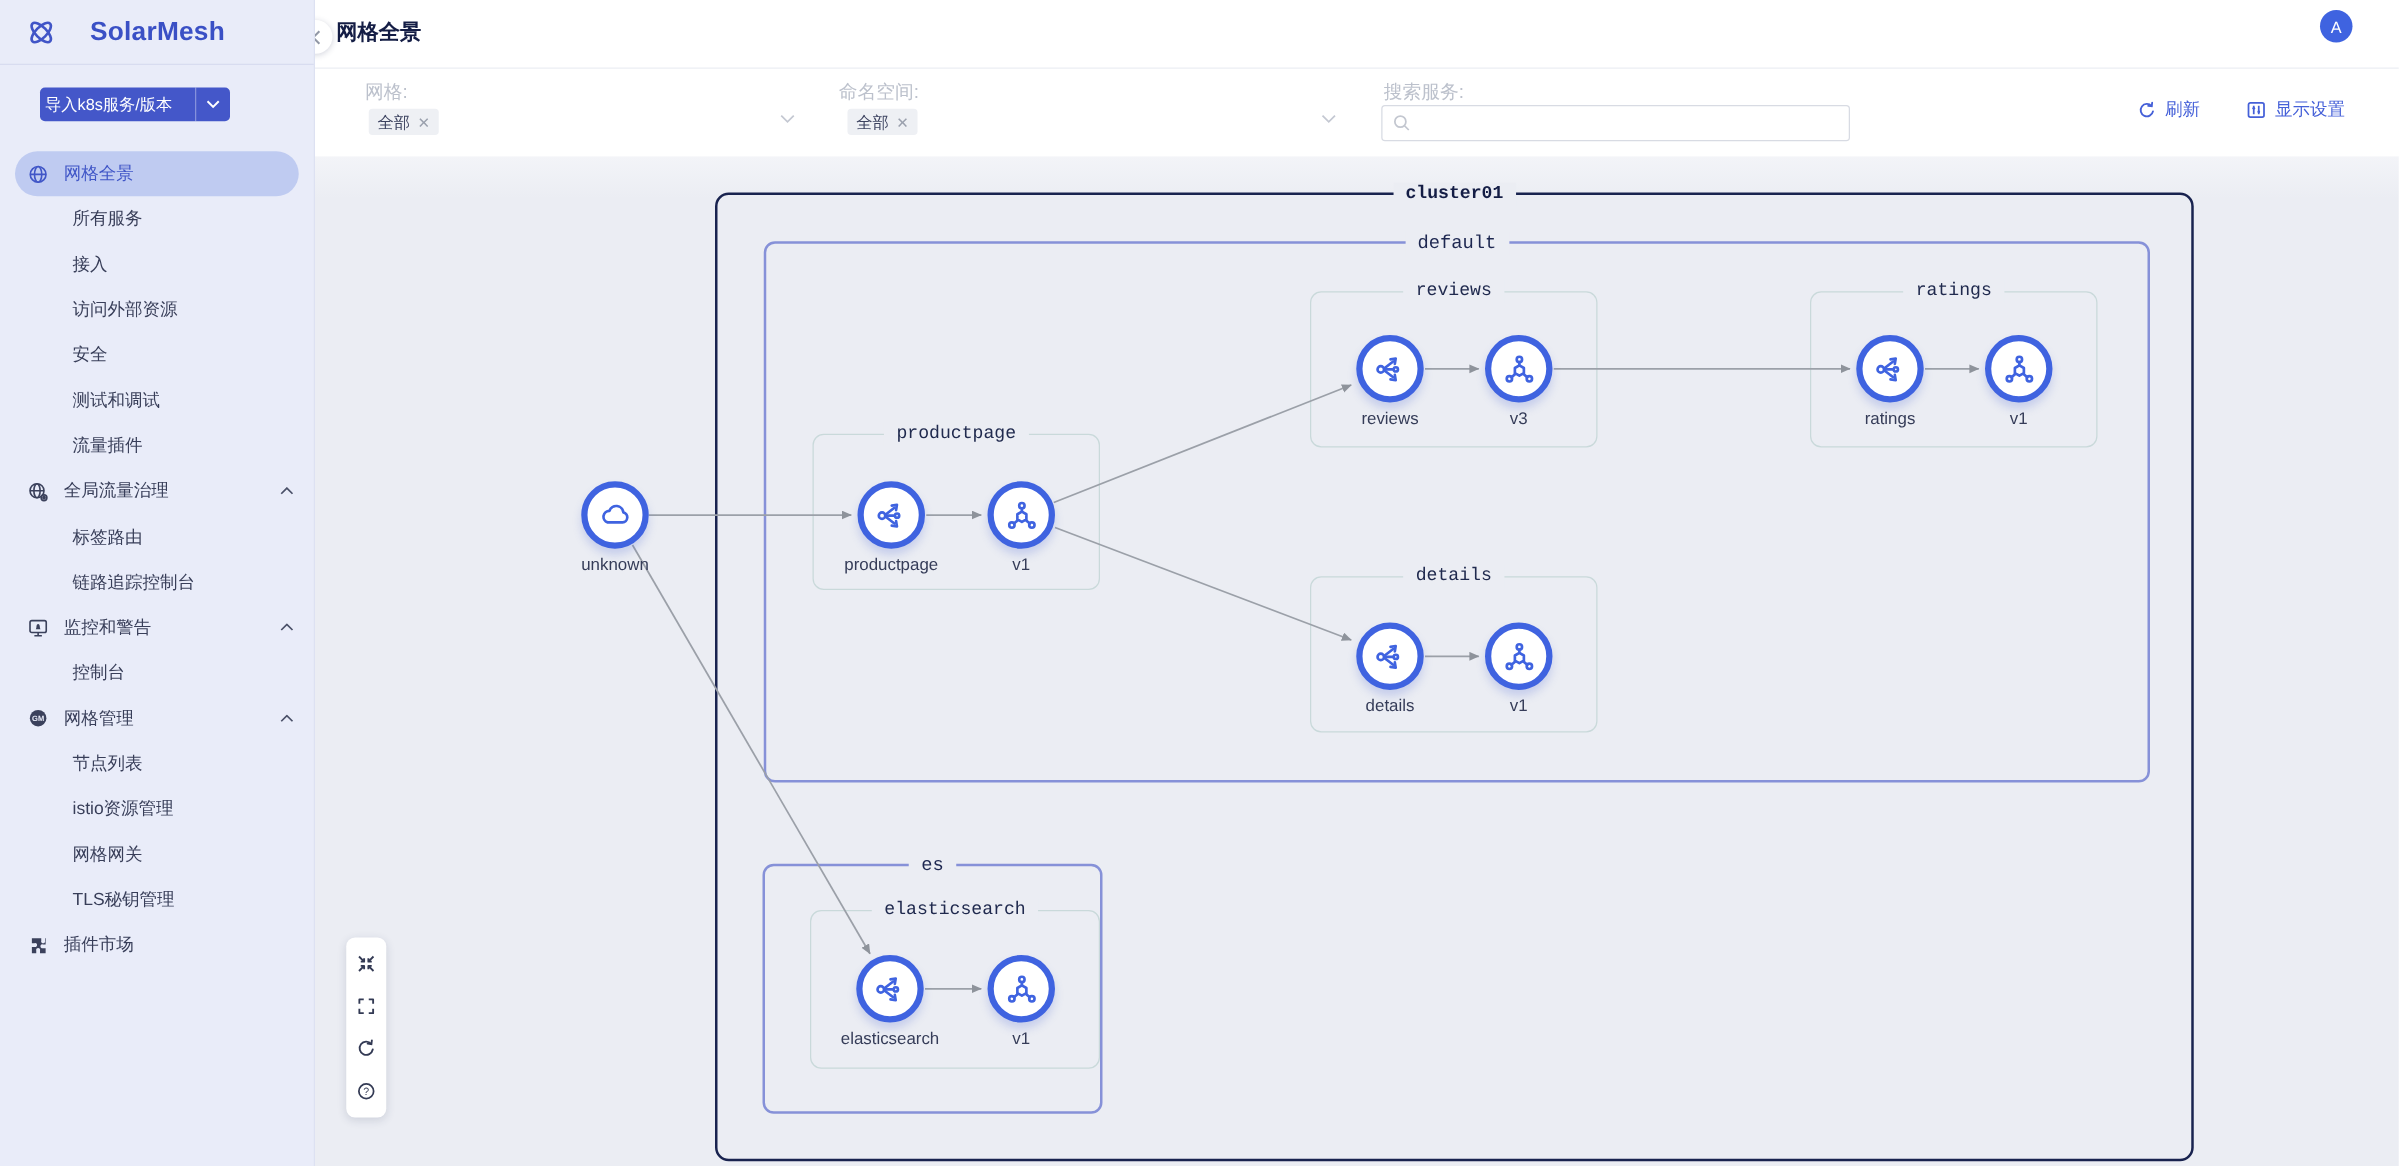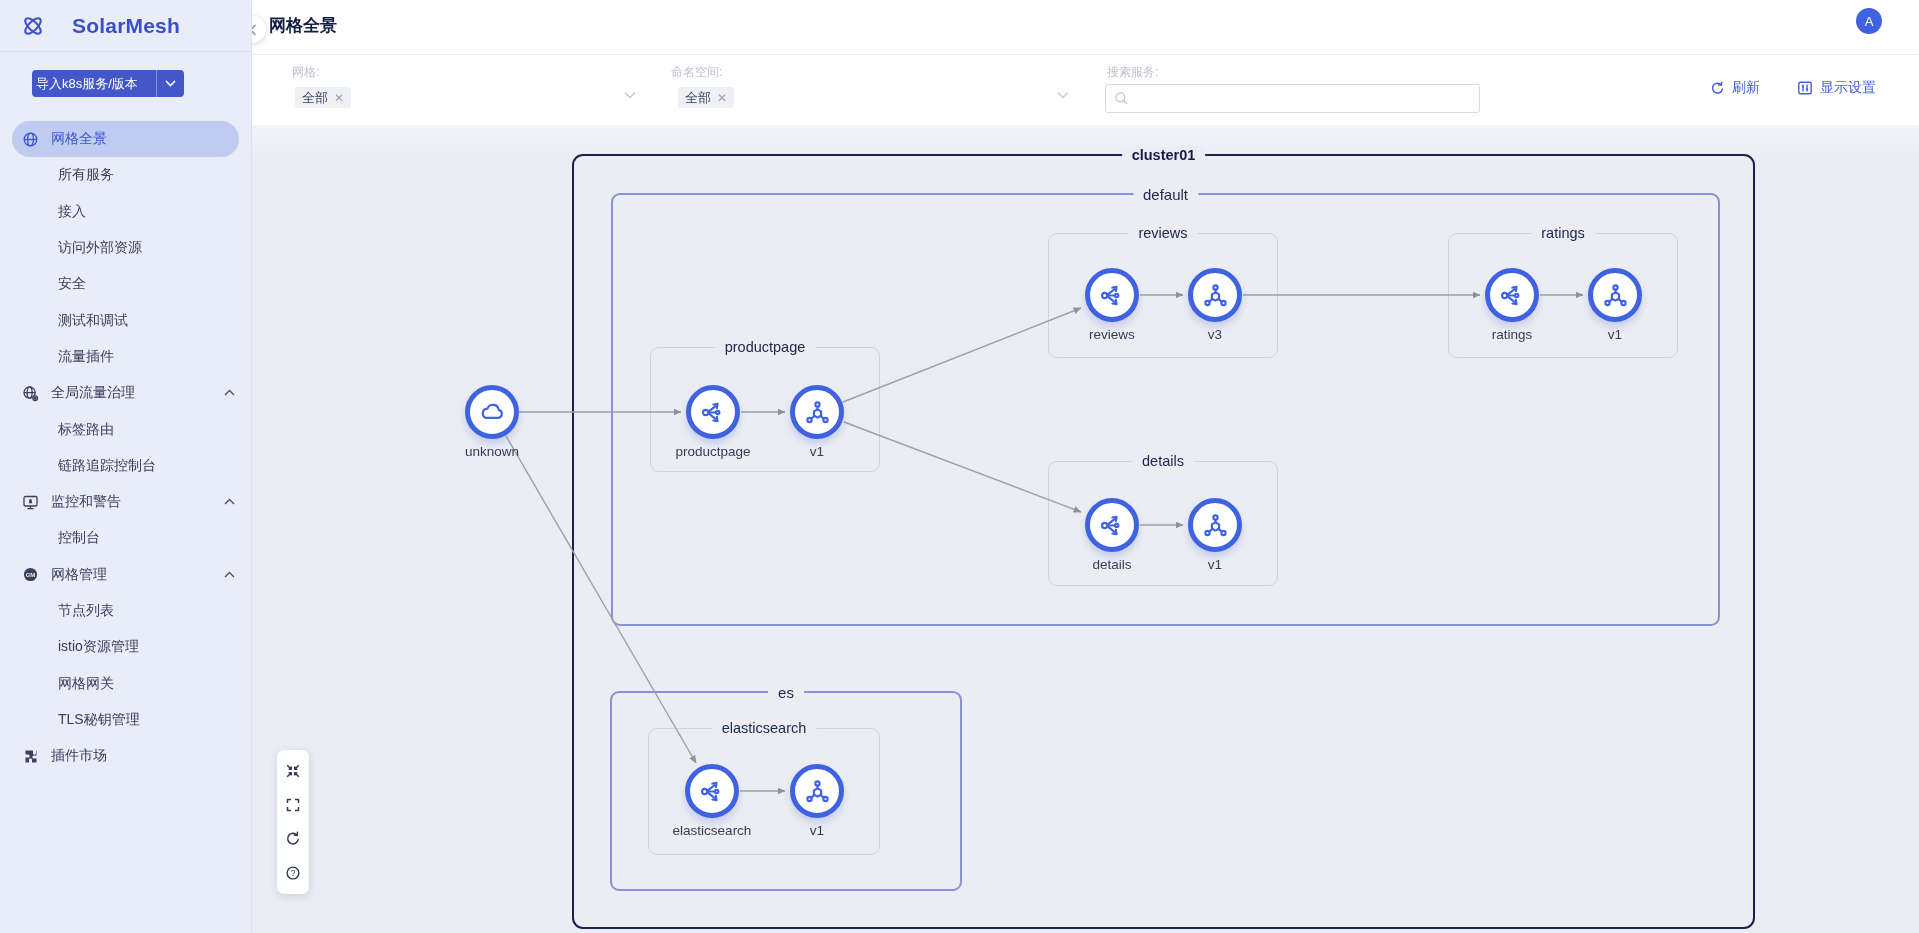--- a/index.html
+++ b/index.html
@@ -34,41 +34,41 @@
   .page-title { position:absolute; left:17px; top:14px; font-size:17px; font-weight:bold; color:#141d45; }
   .collapse-btn { position:absolute; left:-13px; top:16px; width:27px; height:27px; border-radius:50%;
     background:#fff; box-shadow:0 1px 5px rgba(40,50,90,.22); display:flex; align-items:center;
     justify-content:center; color:#9298a6; cursor:pointer; z-index:6; }
   .avatar { position:absolute; right:37px; top:8px; width:26px; height:26px; border-radius:50%;
     background:#3f63e0; color:#fff; font-size:13px; display:flex; align-items:center;
     justify-content:center; cursor:pointer; }
 
   
   .filterbar { position:absolute; left:252px; top:55px; width:1667px; height:70px; background:#fff; z-index:3; }
-  .flabel { position:absolute; top:9px; font-size:12px; color:#bcc1cc; }
+  .flabel { position:absolute; top:9px; font-size:15px; color:#bcc1cc; }
   .tag { position:absolute; top:32px; height:21px; background:#eef0f4; border-radius:3px;
     display:inline-flex; align-items:center; gap:6px; padding:0 7px; font-size:13px; color:#3d4360; }
   .tag .x { color:#9aa0ad; font-size:12px; cursor:pointer; }
   .sel-chev { position:absolute; top:36px; color:#c4c8d2; }
   .search-box { position:absolute; left:853px; top:29px; width:375px; height:29px; background:#fff;
     border:1px solid #d8dbe3; border-radius:3px; display:flex; align-items:center; padding:0 8px; gap:6px; }
   .search-box input { border:none; outline:none; flex:1; font-size:13px; color:#3d4360;
     font-family:inherit; background:transparent; }
   .bar-action { position:absolute; top:24px; display:inline-flex; align-items:center; gap:7px;
     color:#4560d8; font-size:14px; cursor:pointer; }
 
   
   .canvas { position:absolute; left:252px; top:125px; width:1667px; height:808px;
     background:linear-gradient(180deg,#f3f4f8 0,#ebedf3 34px,#ebedf3 100%); overflow:hidden; }
   .tbox { position:absolute; border-radius:9px; }
   .tbox.cluster { border:2.5px solid #19234f; border-radius:11px; }
   .tbox.ns { border:2px solid #8691d8; }
   .tbox.grp { border:1.5px solid #c9d9da; }
   .box-label { position:absolute; top:-10px; left:50%; transform:translateX(-50%);
-    background:#ebedf3; padding:0 10px; white-space:nowrap; line-height:19px; }
+    background:#ebedf3; padding:0 10px; white-space:nowrap; line-height:19px;font-family:Liberation Mono, monospace; }
   .box-label.cluster-l { font-size:14.5px; font-weight:bold; color:#141d45; }
   .box-label.ns-l { font-size:15px; color:#1d2750; }
   .box-label.grp-l { font-size:14.5px; color:#202a4e; }
   .edges { position:absolute; left:0; top:0; z-index:2; pointer-events:none; }
   .node { position:absolute; width:54px; height:54px; border-radius:50%; background:#fff;
     border:5px solid #3f63e0; z-index:3; display:flex; align-items:center; justify-content:center;
     color:#3f63e0; box-shadow:0 5px 7px rgba(90,115,215,.25); cursor:pointer; }
   .node-label { position:absolute; width:160px; text-align:center; font-size:13.5px;
     color:#353c58; z-index:3; }
 
@@ -305,21 +305,21 @@
 </div>
 
 <div class="canvas">
 
   <div class="tbox cluster" style="left:320px;top:29px;width:1183px;height:775px">
     <span class="box-label cluster-l">cluster01</span>
   </div>
   <div class="tbox ns" style="left:359px;top:68px;width:1109px;height:433px">
     <span class="box-label ns-l">default</span>
   </div>
-  <div class="tbox ns" style="left:358px;top:566px;width:352px;height:200px">
+  <div class="tbox ns" style="left:358px;top:566px;width:272px;height:200px">
     <span class="box-label ns-l">es</span>
   </div>
   <div class="tbox grp" style="left:398px;top:222px;width:230px;height:125px">
     <span class="box-label grp-l">productpage</span>
   </div>
   <div class="tbox grp" style="left:796px;top:108px;width:230px;height:125px">
     <span class="box-label grp-l">reviews</span>
   </div>
   <div class="tbox grp" style="left:1196px;top:108px;width:230px;height:125px">
     <span class="box-label grp-l">ratings</span>

